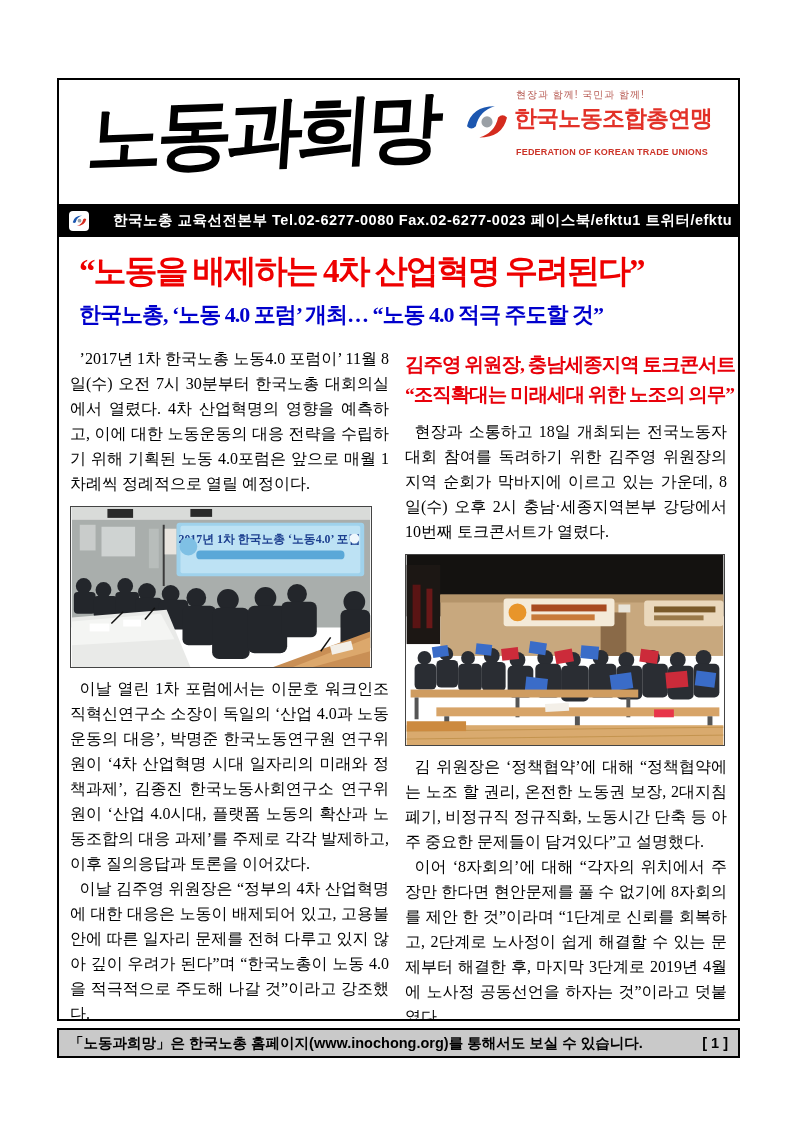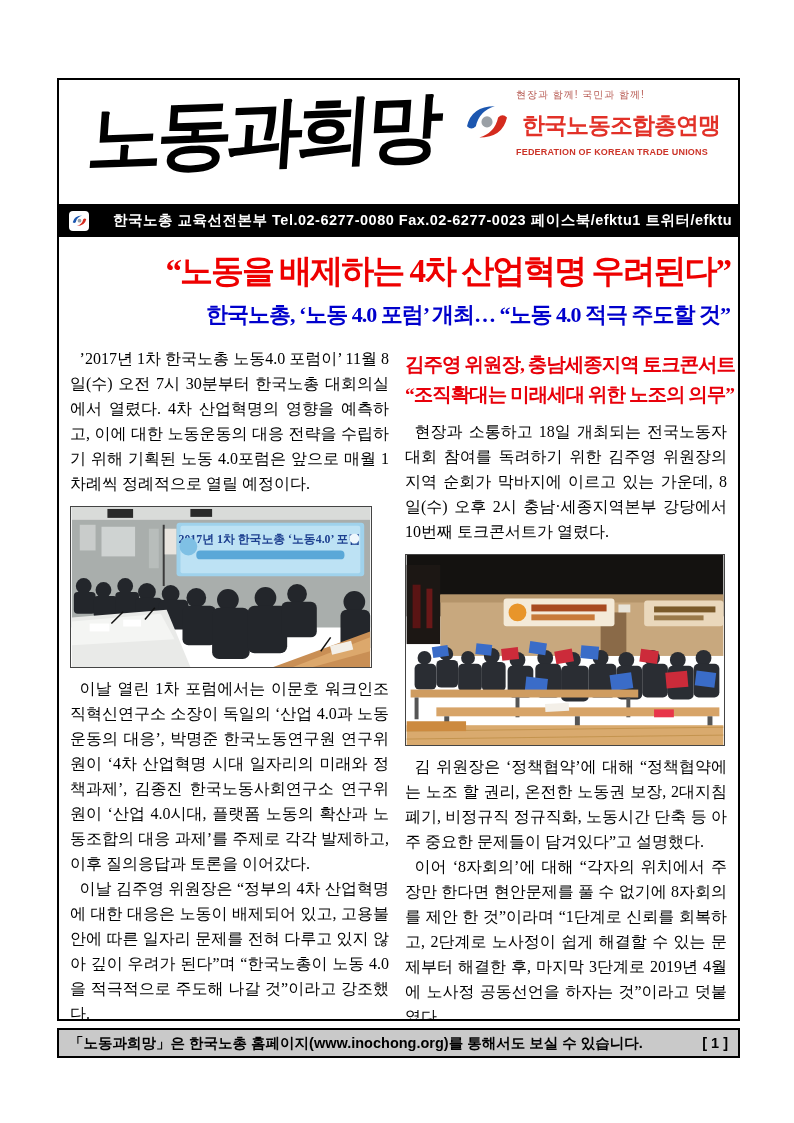--- a/index.html
+++ b/index.html
@@ -24,21 +24,21 @@
     font-size:76px; font-weight:900; letter-spacing:-6px;
     transform:rotate(-2deg) skewX(-6deg);
     font-family:"DejaVu Serif","Liberation Serif",serif;
     white-space:nowrap;
   }
   .org-block { position:absolute; right:6px; top:8px; width:268px; }
   .org-slogan {
     font-size:10px; color:#b5564e; letter-spacing:1px;
     margin-left:52px; font-family:"Liberation Sans",sans-serif;
   }
-  .org-row { display:flex; align-items:center; gap:12px; margin-top:1px; }
+  .org-row { display:flex; align-items:flex-start; gap:4px; margin-top:1px; }
   .org-name {
     font-size:23px; font-weight:900; color:#e23128; letter-spacing:-1px;
     font-family:"Liberation Sans",sans-serif; white-space:nowrap;
   }
   .org-en {
     font-size:9px; font-weight:700; color:#cc3328; letter-spacing:.2px;
     margin-left:52px; font-family:"Liberation Sans",sans-serif; white-space:nowrap;
   }
   .issue-date {
     margin-top:9px; font-size:21px; color:#000; letter-spacing:0;
@@ -51,21 +51,21 @@
     display:flex; align-items:center; gap:24px; padding:0 10px;
     font-size:14.5px; font-weight:700; letter-spacing:.5px;
     font-family:"Liberation Sans","DejaVu Sans",sans-serif; white-space:nowrap;justify-content:space-between;
   }
   .mini-logo {
     width:20px; height:20px; background:#fff; border-radius:4px;
     display:flex; align-items:center; justify-content:center; flex:0 0 auto;
   }
 
   
-  .headline-wrap { padding:14px 8px 8px 4px; text-align:right; }
+  .headline-wrap { padding:14px 8px 8px 20px; text-align:left; }
   .headline {
     color:#ee0000; font-size:33px; font-weight:900; letter-spacing:-2px;
     line-height:1.25; white-space:nowrap;
   }
   .subheadline {
     color:#0000cc; font-size:22px; font-weight:900; letter-spacing:-1px;
     margin-top:8px; white-space:nowrap;
   }
 
   

